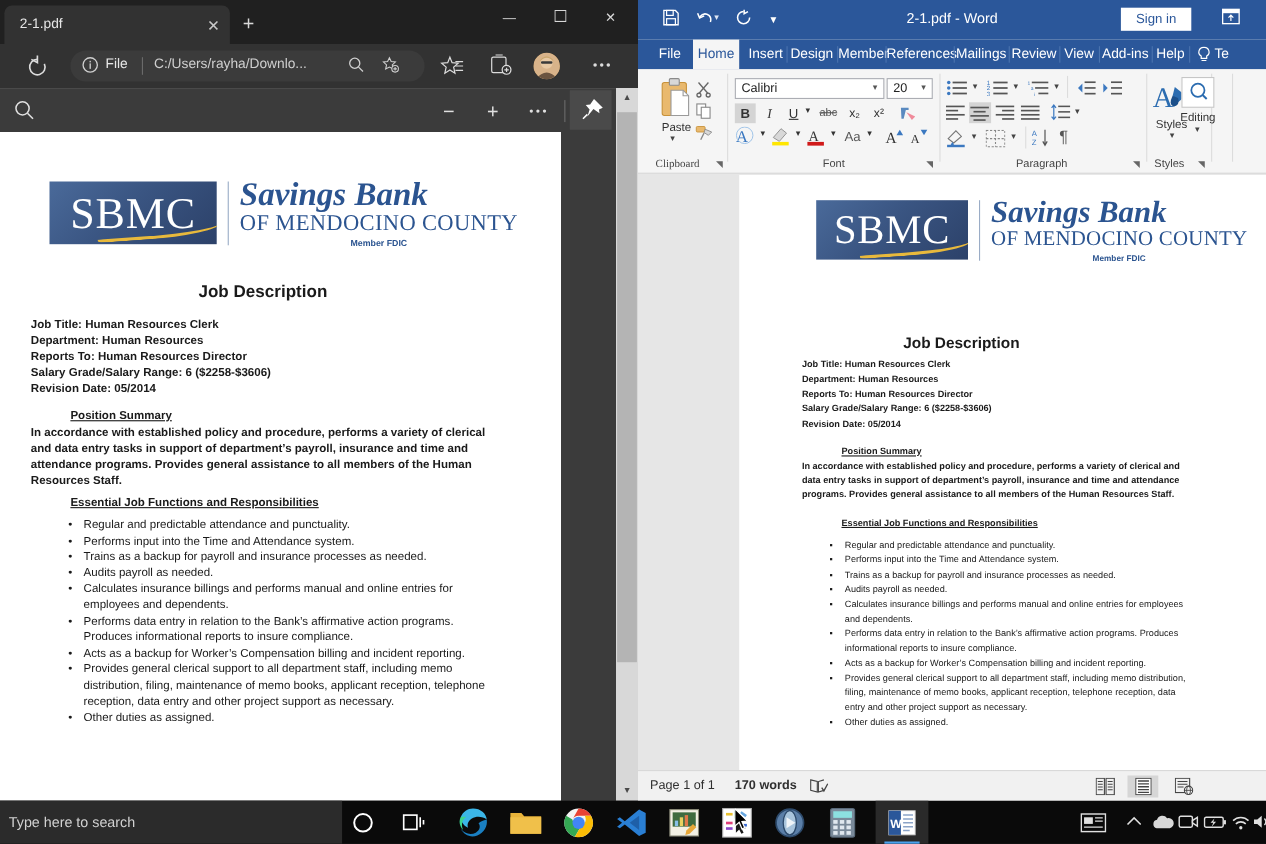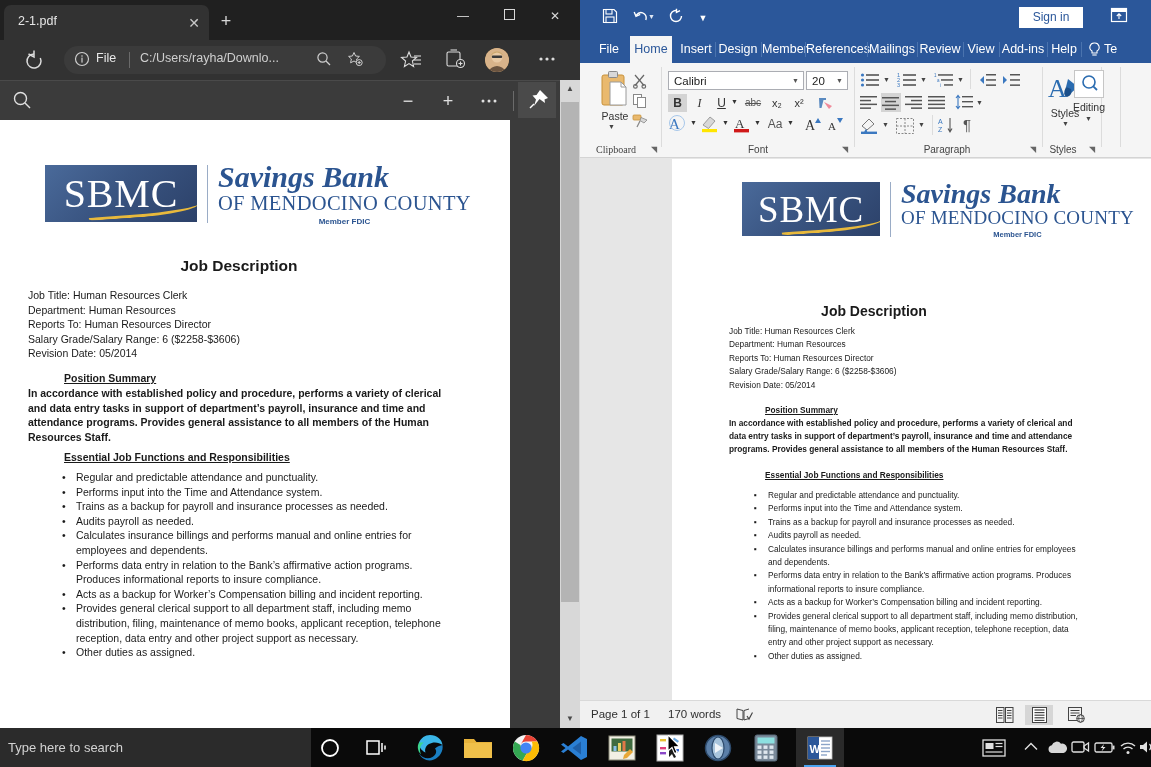--- a/index.html
+++ b/index.html
@@ -81,21 +81,21 @@
                  border-bottom:3px solid #e8b93c; border-radius:0 0 60% 10%;
                  transform:rotate(-4deg); z-index:1; }
   .logo-divider { width:1px; background:#9aacc6; margin:0 10px; }
   .logo-right { display:flex; flex-direction:column; justify-content:center; }
   .lr1 { font-family:"Liberation Serif", serif; font-style:italic; color:#2b5490;
          font-weight:700; line-height:1; }
   .lr2 { font-family:"Liberation Serif", serif; color:#2b5490; line-height:1.1; }
   .lr3 { font-weight:bold; color:#2b5490; text-align:center; }
 
   .doc-h1 { text-align:center; font-weight:bold; color:#1a1a1a; }
-  .doc-meta { color:#1a1a1a; font-weight:normal; }
+  .doc-meta { color:#1a1a1a; font-weight:bold; }
   .doc-head { color:#1a1a1a; font-weight:bold; text-decoration:underline;padding-left:36px; }
   .doc-para { color:#1a1a1a; font-weight:bold; }
   ul.doc-list { list-style:none; }
   ul.doc-list li { position:relative; color:#1a1a1a; }
   ul.doc-list li::before { content:"\2022"; position:absolute; }
 
   
   #word-window { position:absolute; left:580px; top:0; width:571px; height:728px;
                  background:#f1f1f1; overflow:hidden; }
   .w-title { position:absolute; left:0; top:0; width:571px; height:36px; background:#2b579a; }
@@ -340,20 +340,21 @@
       </svg>
     </div>
     <div class="w-undo-caret">▼</div>
     <div class="w-qat redo">
       <svg width="16" height="16" viewBox="0 0 16 16">
         <path d="M13.5 8 A5.5 5.5 0 1 1 8 2.5" fill="none" stroke="#fff" stroke-width="1.4"></path>
         <path d="M8.5 0.8 L8.5 4.4 L12 2.6" fill="none" stroke="#fff" stroke-width="1.4"></path>
       </svg>
     </div>
     <div class="w-qat caret">▼</div>
+    <div class="w-title-text">2-1.pdf  -  Word</div>
     <div style="position:absolute; left:439px; top:7px; width:64px; height:21px; background:#ffffff;
                 text-align:center; line-height:21px; font-size:12px; color:#2b579a;">Sign in</div>
     <div class="w-ribbon-btn" style="left:527px;">
       <svg width="18" height="18" viewBox="0 0 18 18">
         <rect x="1.5" y="2.5" width="15" height="13" fill="none" stroke="#fff" stroke-width="1.2"></rect>
         <rect x="1.5" y="2.5" width="15" height="3.5" fill="#fff"></rect>
         <path d="M9 13 L9 8 M6.8 10 L9 7.8 L11.2 10" fill="none" stroke="#fff" stroke-width="1.1"></path>
       </svg>
     </div>
   </div>
@@ -692,21 +693,21 @@
           <li style="padding-left: 14px; margin-bottom: 0px; font-weight: normal;">Performs data entry in relation to the Bank’s affirmative action programs. Produces informational reports to insure compliance.</li>
           <li style="padding-left: 14px; margin-bottom: 0px; font-weight: normal;">Acts as a backup for Worker’s Compensation billing and incident reporting.</li>
           <li style="padding-left: 14px; margin-bottom: 0px; font-weight: normal;">Provides general clerical support to all department staff, including memo distribution, filing, maintenance of memo books, applicant reception, telephone reception, data entry and other project support as necessary.</li>
           <li style="padding-left: 14px; margin-bottom: 0px; font-weight: normal;">Other duties as assigned.</li>
         </ul>
     </div>
   </div>
 
   <div class="w-status">
     <span class="ws-txt" style="left:11px;">Page 1 of 1</span>
-    <span class="ws-txt" style="left:88px;">170 words</span>
+    <span class="ws-txt" style="left:88px;font-weight:bold;">170 words</span>
     <span class="ws-ic" style="left:156px;">
       <svg width="17" height="15" viewBox="0 0 17 15">
         <path d="M1 2 L7 3.5 L7 13 L1 11.5z" fill="none" stroke="#444" stroke-width="1"></path>
         <path d="M13 2 L8 3.5 L8 13 L13 11.5" fill="none" stroke="#444" stroke-width="1"></path>
         <path d="M11 9 L13 12 L16.5 5.5" fill="none" stroke="#444" stroke-width="1.2"></path>
       </svg>
     </span>
     <span class="ws-view" style="left:411px;">
       <svg width="18" height="16" viewBox="0 0 18 16" style="margin-top:2px">
         <rect x="0.5" y="0.5" width="7.5" height="15" fill="none" stroke="#444" stroke-width="1"></rect>

